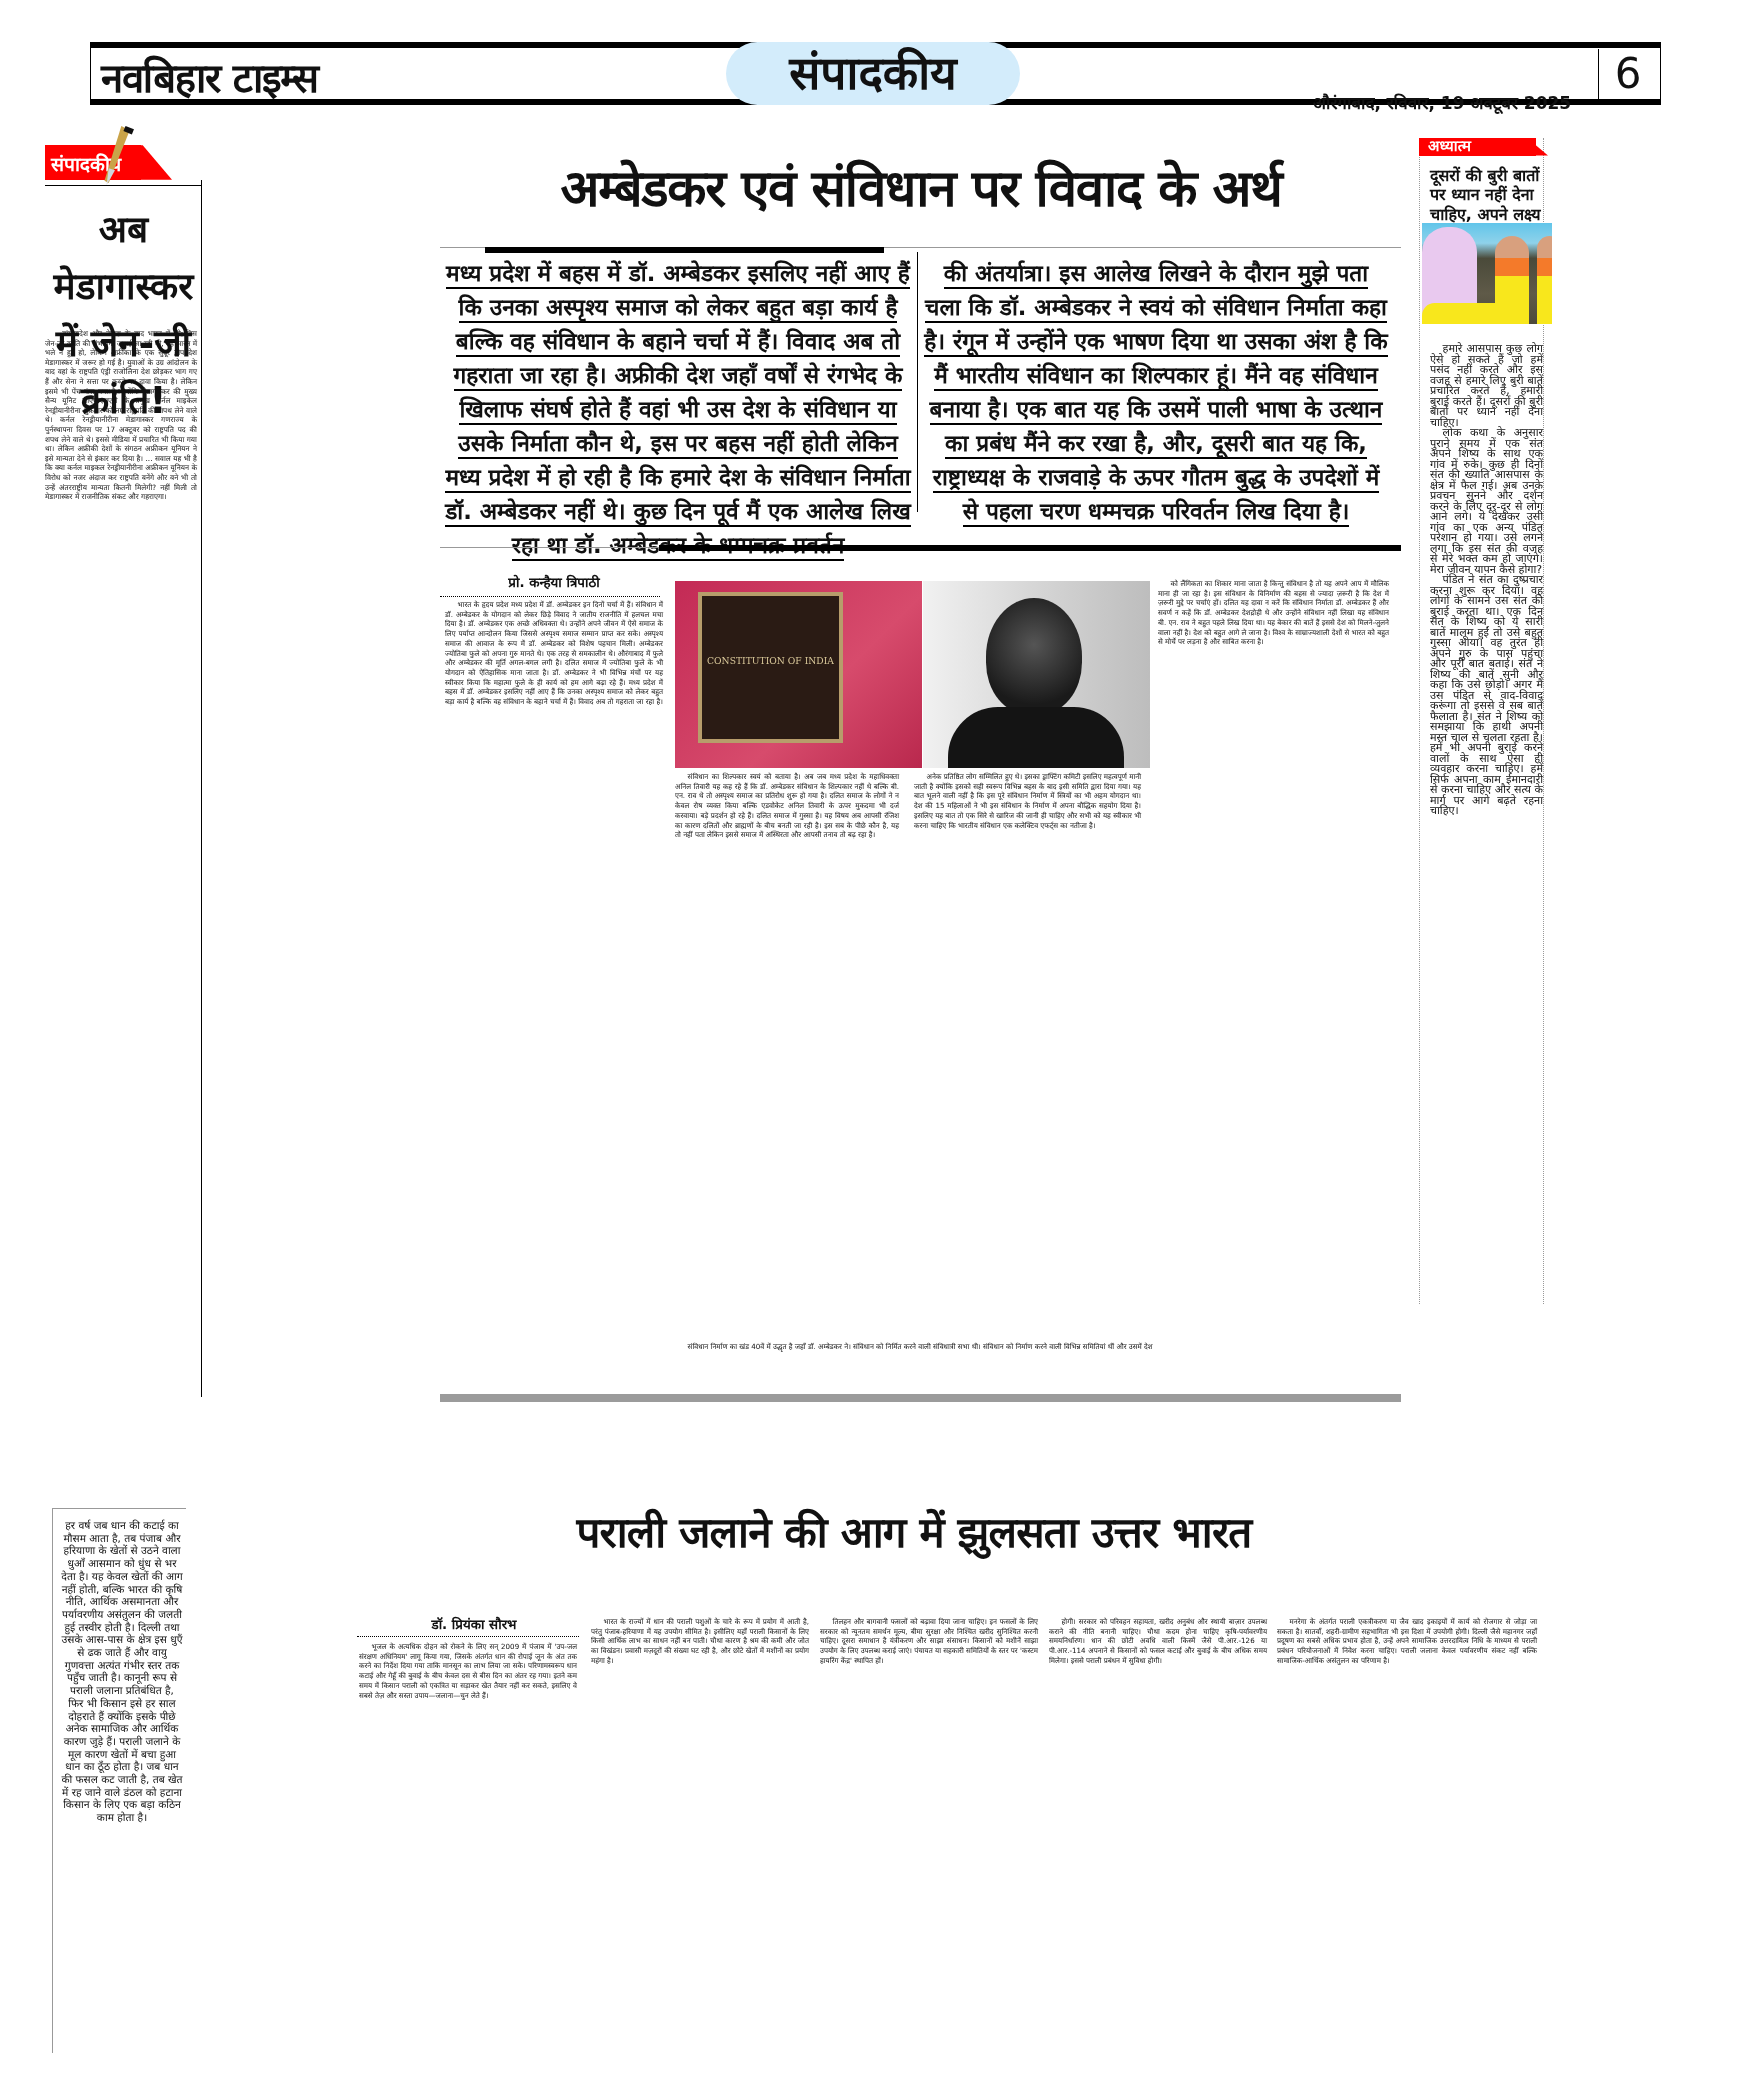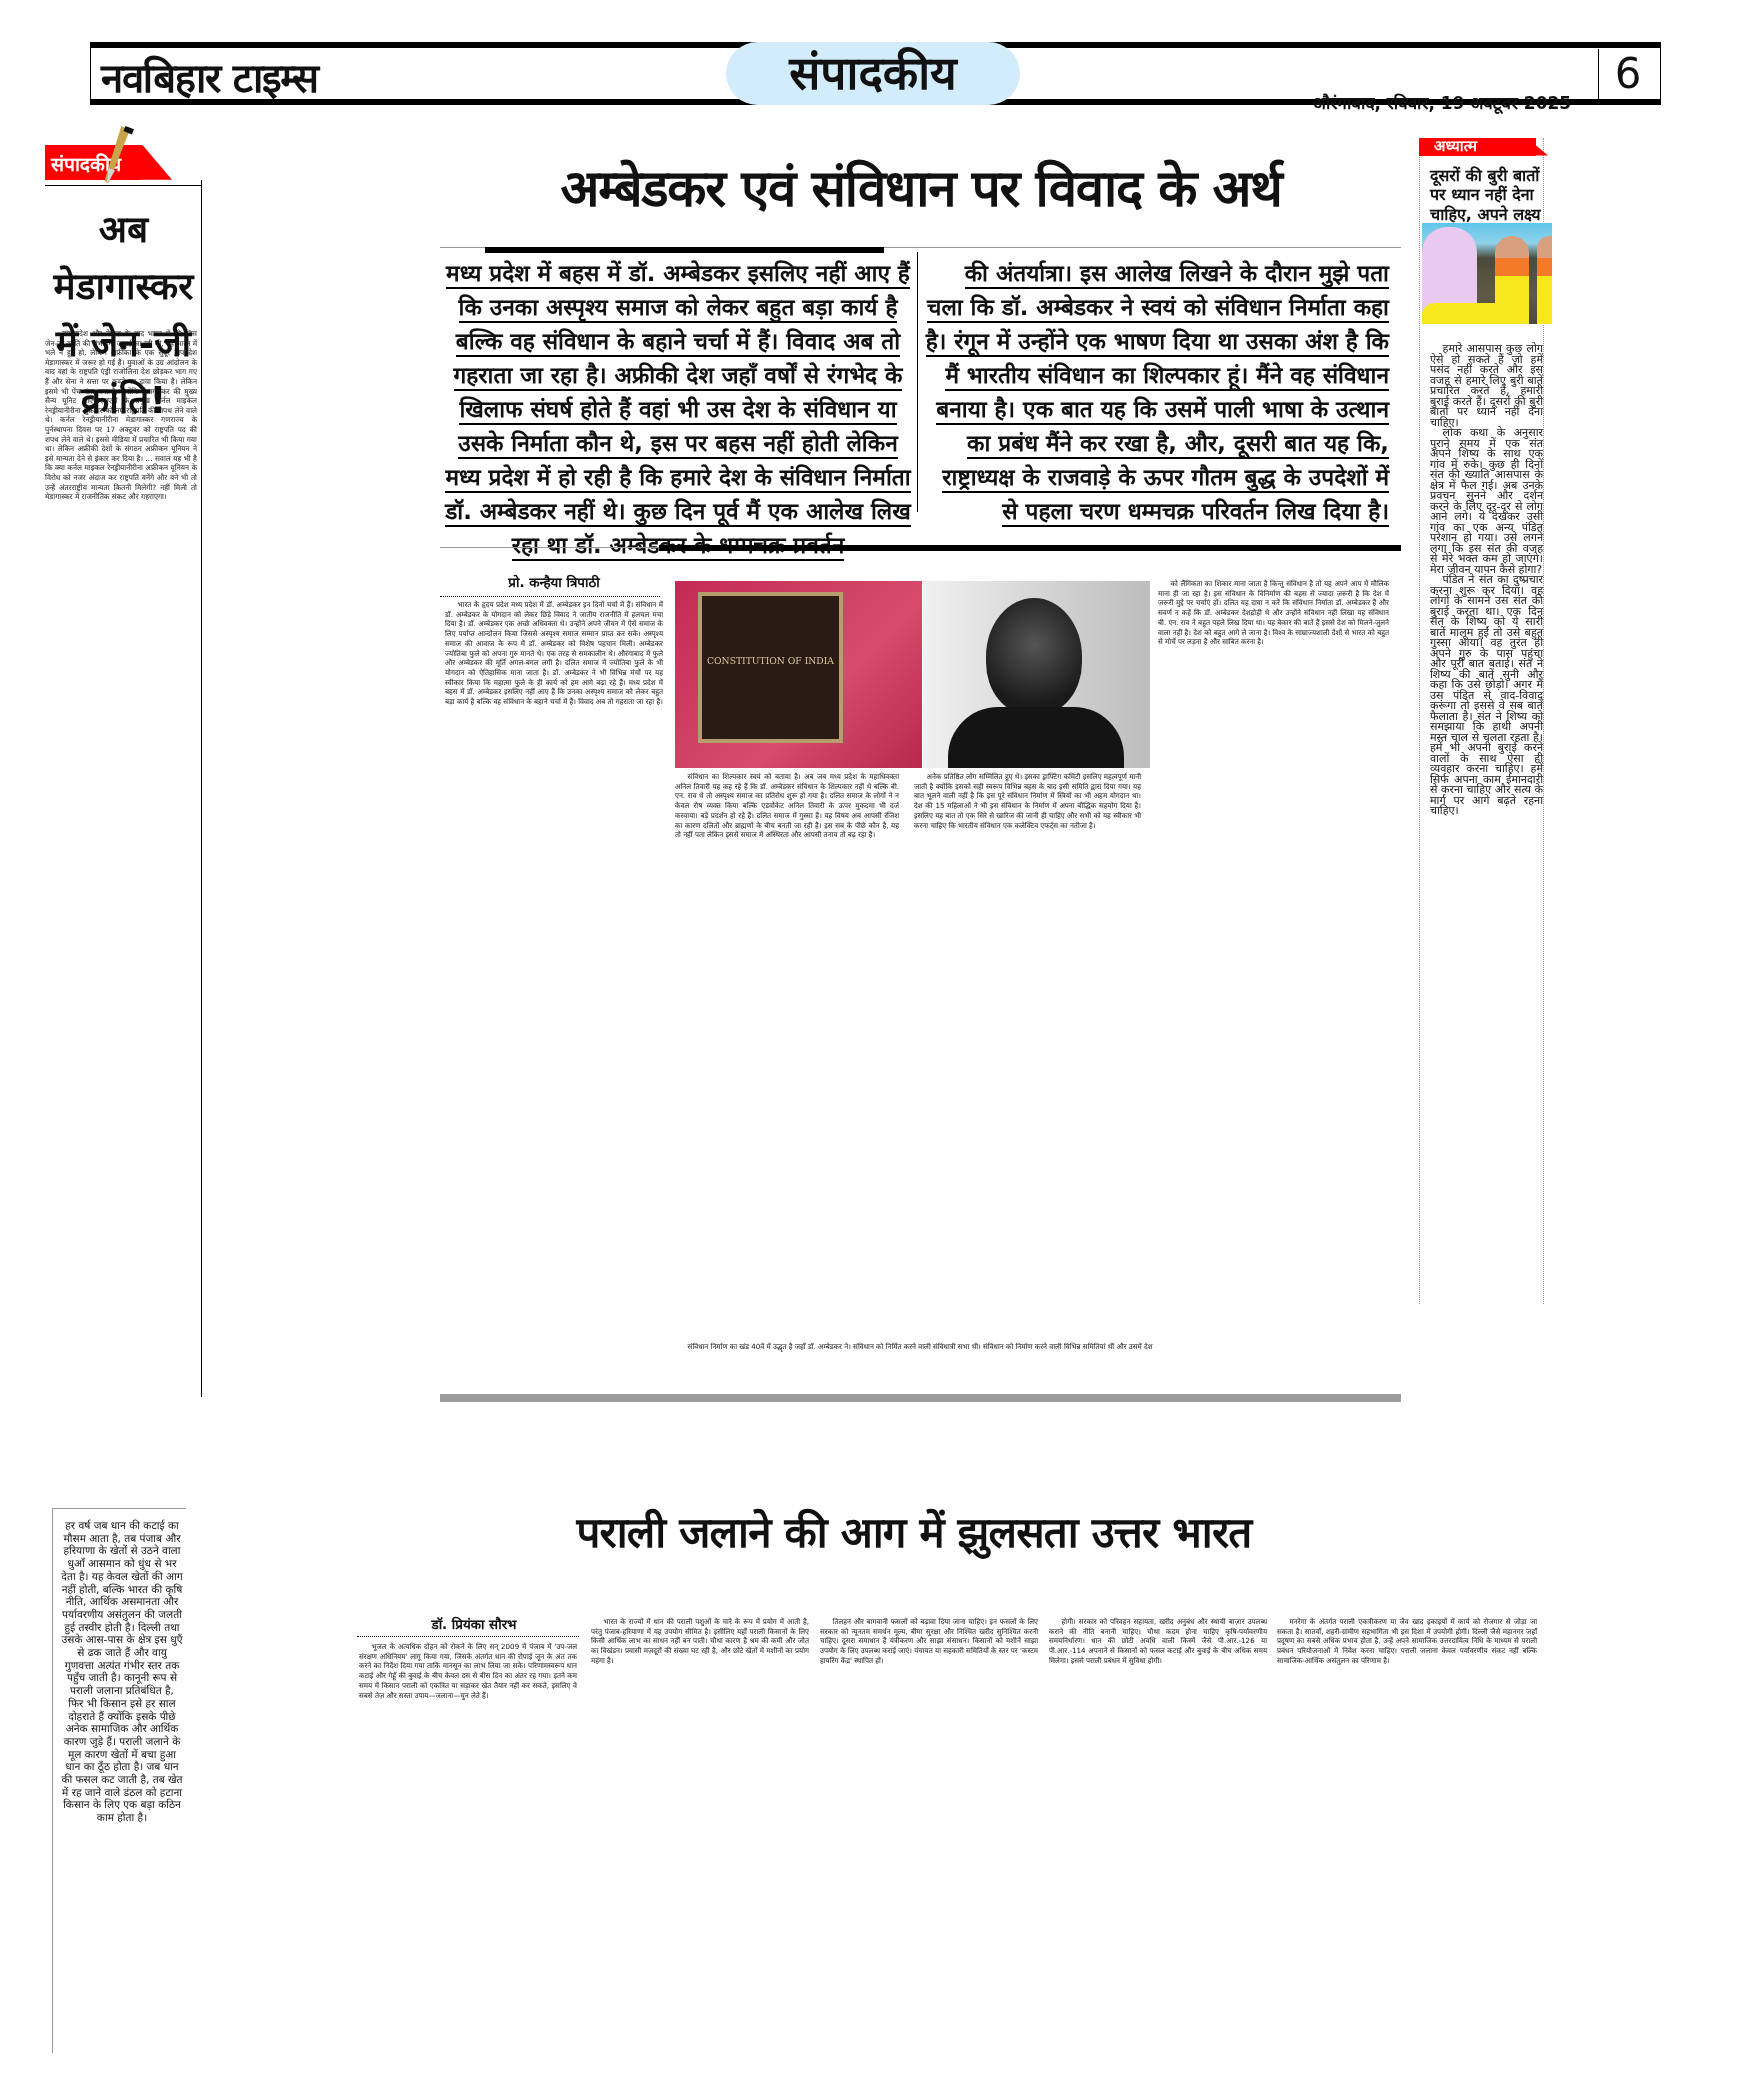--- a/index.html
+++ b/index.html
@@ -11,35 +11,35 @@
   .masthead { left: 90px; top: 42px; width: 1571px; height: 63px; border-top: 6.7px solid #000; border-bottom: 6.7px solid #000; border-left: 0.8px solid #000; border-right: 0.8px solid #000; }
   .brand { left: 101px; top: 49px; font-size: 40px; font-weight: 700; letter-spacing: -1.3px; }
   .section-pill { left: 726px; top: 42px; width: 294px; height: 63px; background: #d3ecfb; border-radius: 38px; text-align: center; font-size: 46px; font-weight: 700; line-height: 63px; }
   .dateline { left: 1313px; top: 62px; font-size: 17px; font-weight: 700; margin-top: 29px; }
   .page-no { left: 1598px; top: 49px; width: 59px; height: 50px; border-left: 1.3px solid #000; font-size: 42px; text-align: center; line-height: 50px; }
 
   
   .red-tab { background: #ff0000; color: #fff; font-weight: 700; }
   .tab-editorial { left: 45px; top: 145px; width: 96px; height: 35px; font-size: 19.3px; padding: 5px 0 0 5.9px; }
   .pen-icon { left: 96px; top: 126px; width: 38px; height: 59px; }
-  .tab-adhyatma { left: 1419px; top: 138px; width: 117px; height: 17.6px; font-size: 15px; padding: 0 0 0 15px; line-height: 17px; }
+  .tab-adhyatma { left: 1419px; top: 138px; width: 117px; height: 17.6px; font-size: 15px; padding: 0 0 0 9px; line-height: 17px; }
   .left-divider { left: 45px; top: 185px; width: 156px; height: 1.3px; background: #000; }
   .left-vline { left: 201px; top: 180px; width: 0.8px; height: 1217px; background: #000; }
   .left-headline { left: 50px; top: 201px; width: 147px; text-align: center; font-size: 37px; font-weight: 700; line-height: 57px; }
   .left-body { left: 45px; top: 329px; width: 152px; font-size: 7.3px; line-height: 9.6px; text-align: justify; text-indent: 17px; }
 
   
   .main-headline { left: 451px; top: 151px; width: 940px; text-align: center; font-size: 51px; font-weight: 700; letter-spacing: -1.3px; }
   .hl-rule-thin { left: 440px; top: 247px; width: 961px; height: 0.8px; background: #999; }
   .hl-rule-thick { left: 485px; top: 247px; width: 399px; height: 5.9px; background: #000; }
 
   .pullquote { font-size: 22.7px; font-weight: 700; line-height: 34px; text-align: center; }
   .pullquote span { display: inline; border-bottom: 2.5px solid #000; padding-bottom: 0.8px; }
   .pq-left { left: 445px; top: 256px; width: 466px; }
-  .pq-right { left: 923px; top: 256px; width: 466px; text-align: right; }
+  .pq-right { left: 923px; top: 256px; width: 466px; }
   .pq-divider { left: 917px; top: 252px; width: 0.8px; height: 260px; background: #000; }
 
   .byline { font-size: 13.4px; font-weight: 700; text-align: center; }
   .byline-rule { height: 0; border-top: 1.3px dotted #000; }
 
   .article-col { font-size: 7.1px; line-height: 9.7px; text-align: justify; }
   .article-col p { text-indent: 12.6px; }
 
   .photo-constitution { left: 675px; top: 581px; width: 247px; height: 187px; background: linear-gradient(135deg,#c32a55,#d74b6c 60%,#b9284d); }
   .photo-constitution .book { position: absolute; left: 23px; top: 10.5px; width: 145px; height: 151px; background: #2a1b14; border: 4.2px solid #b79d6b; }

